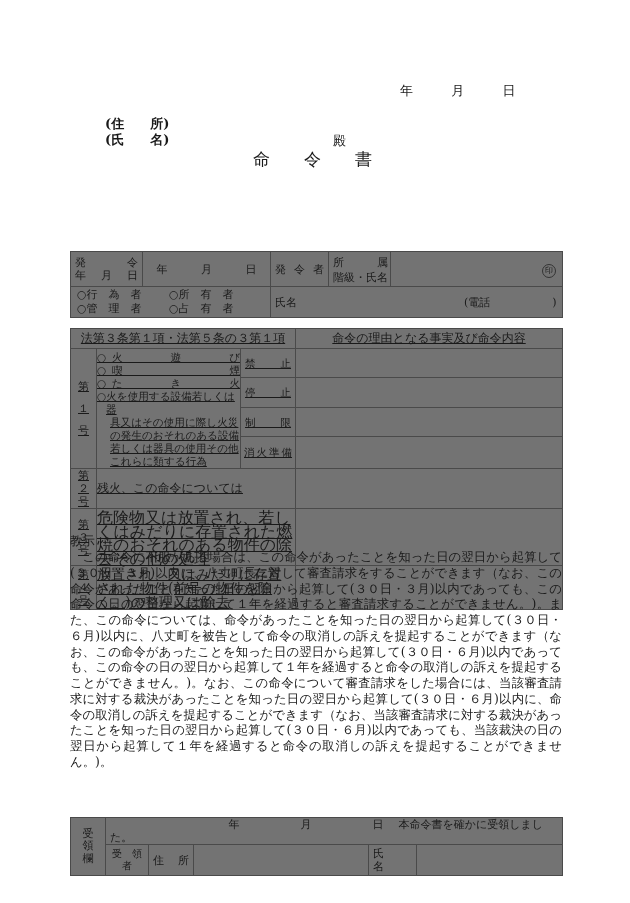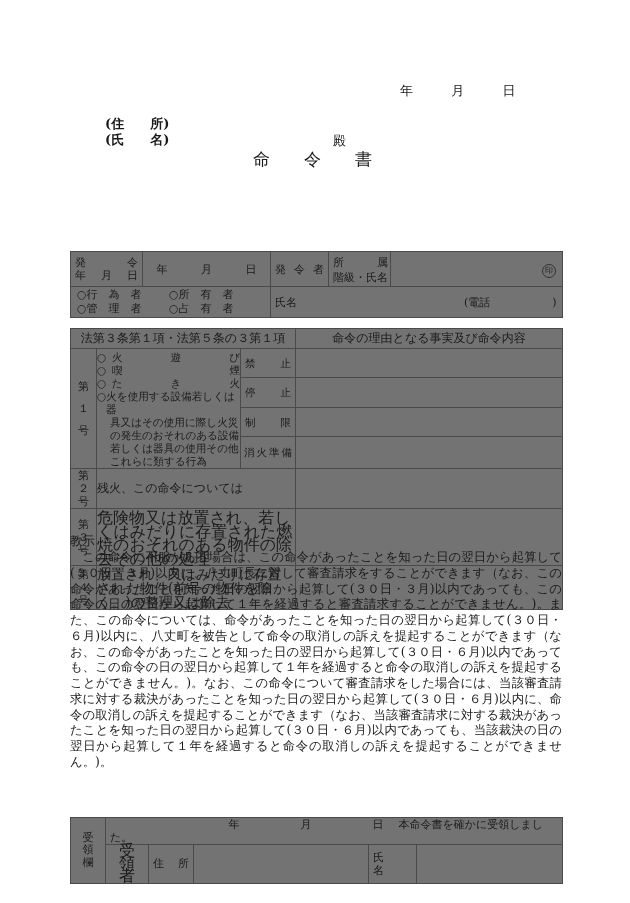--- a/index.html
+++ b/index.html
@@ -124,21 +124,21 @@
   .opt-grid {
     display: block;
     padding: 1px 6px 1px 6px;
     line-height: 14px;
     white-space: nowrap;
   }
   .opt-grid .col1 { display: inline-block; width: 92px; }
   .opt-grid .col2 { display: inline-block; width: 92px; }
 
   
-  #table-order { left: 70px; top: 308px; width: 492px; }
+  #table-order { left: 70px; top: 308px; width: 492px; text-decoration: underline; }
   #table-order td { }
   .hdr-row td { height: 19px; font-size: 12px; }
 
   .goods-cell {
     padding: 2px 4px 2px 5px;
     line-height: 13.4px;
     font-size: 10.6px;
   }
   .goods-cell .row-sp {
     display: block;
@@ -189,21 +189,21 @@
   #table-receipt td { height: 21px; }
   .recv-vert {
     display: block;
     line-height: 12.5px;
     font-size: 11px;
     text-align: center;
   }
   .recv-person {
     display: block;
     line-height: 12.5px;
-    font-size: 16px;
+    font-size: 10px;
     text-align: center;
   }
 </style>
 </head>
 <body>
 
 <div class="page">
 
 
   <div class="date-line">

